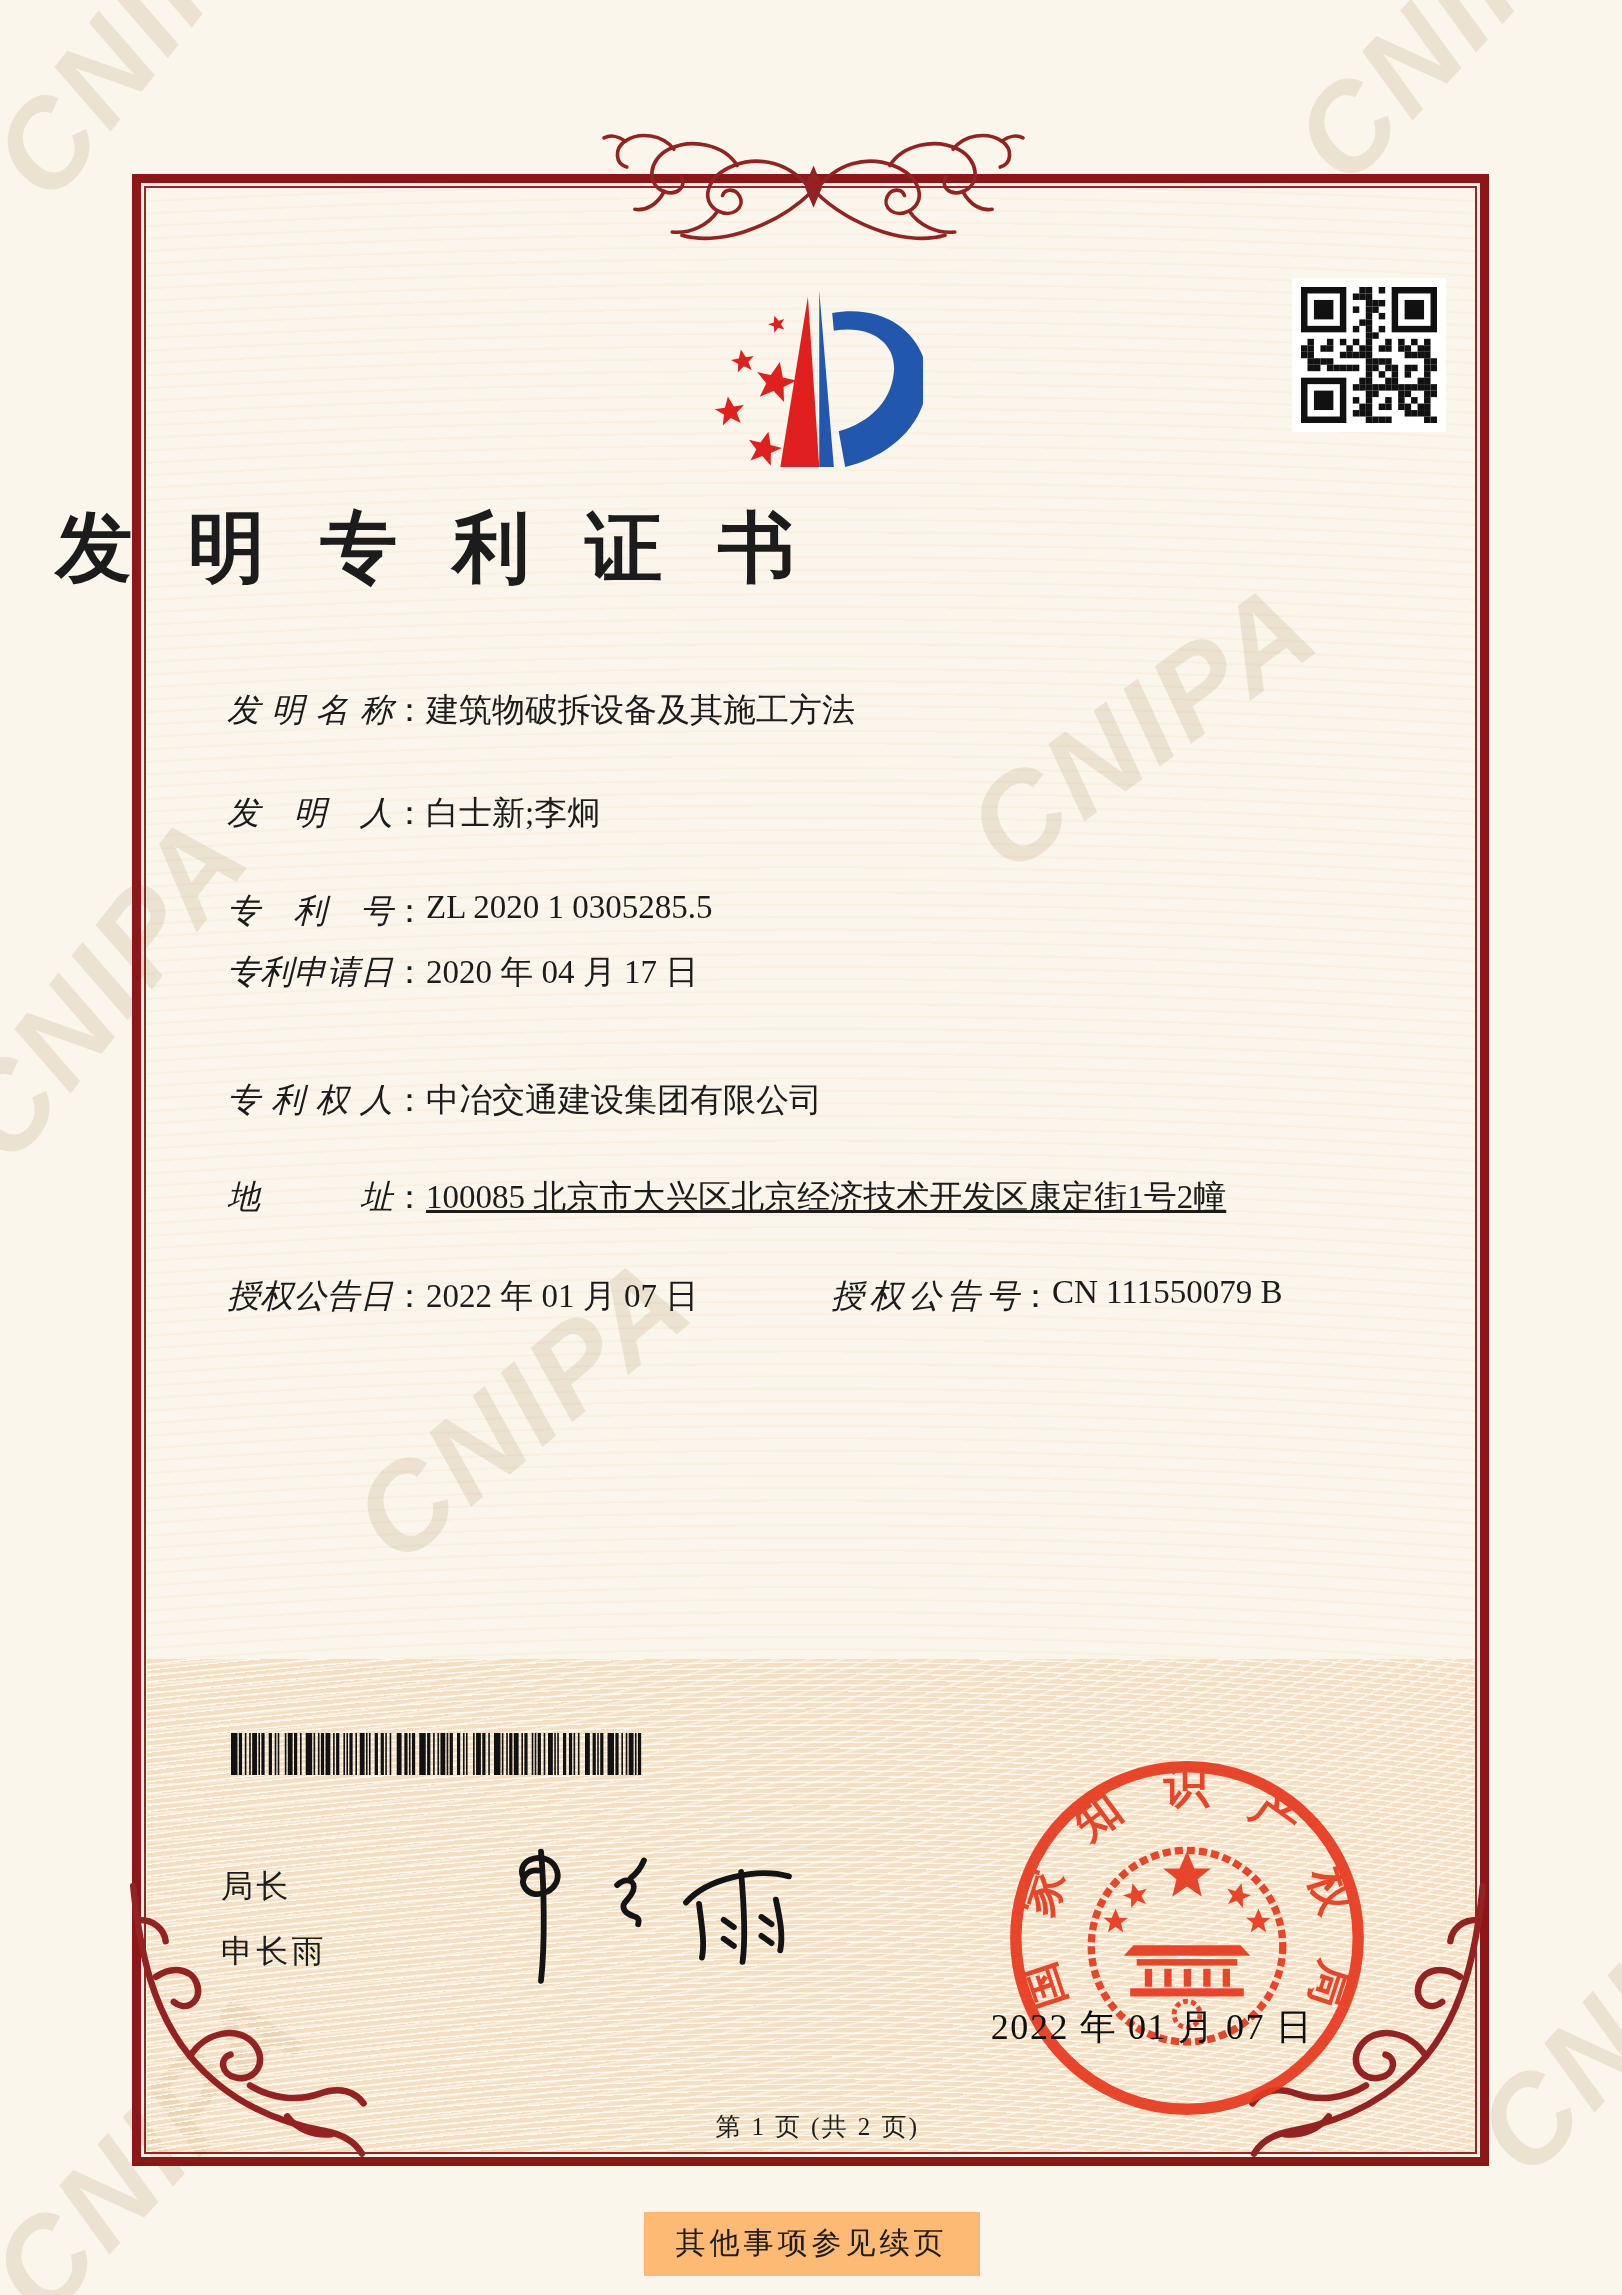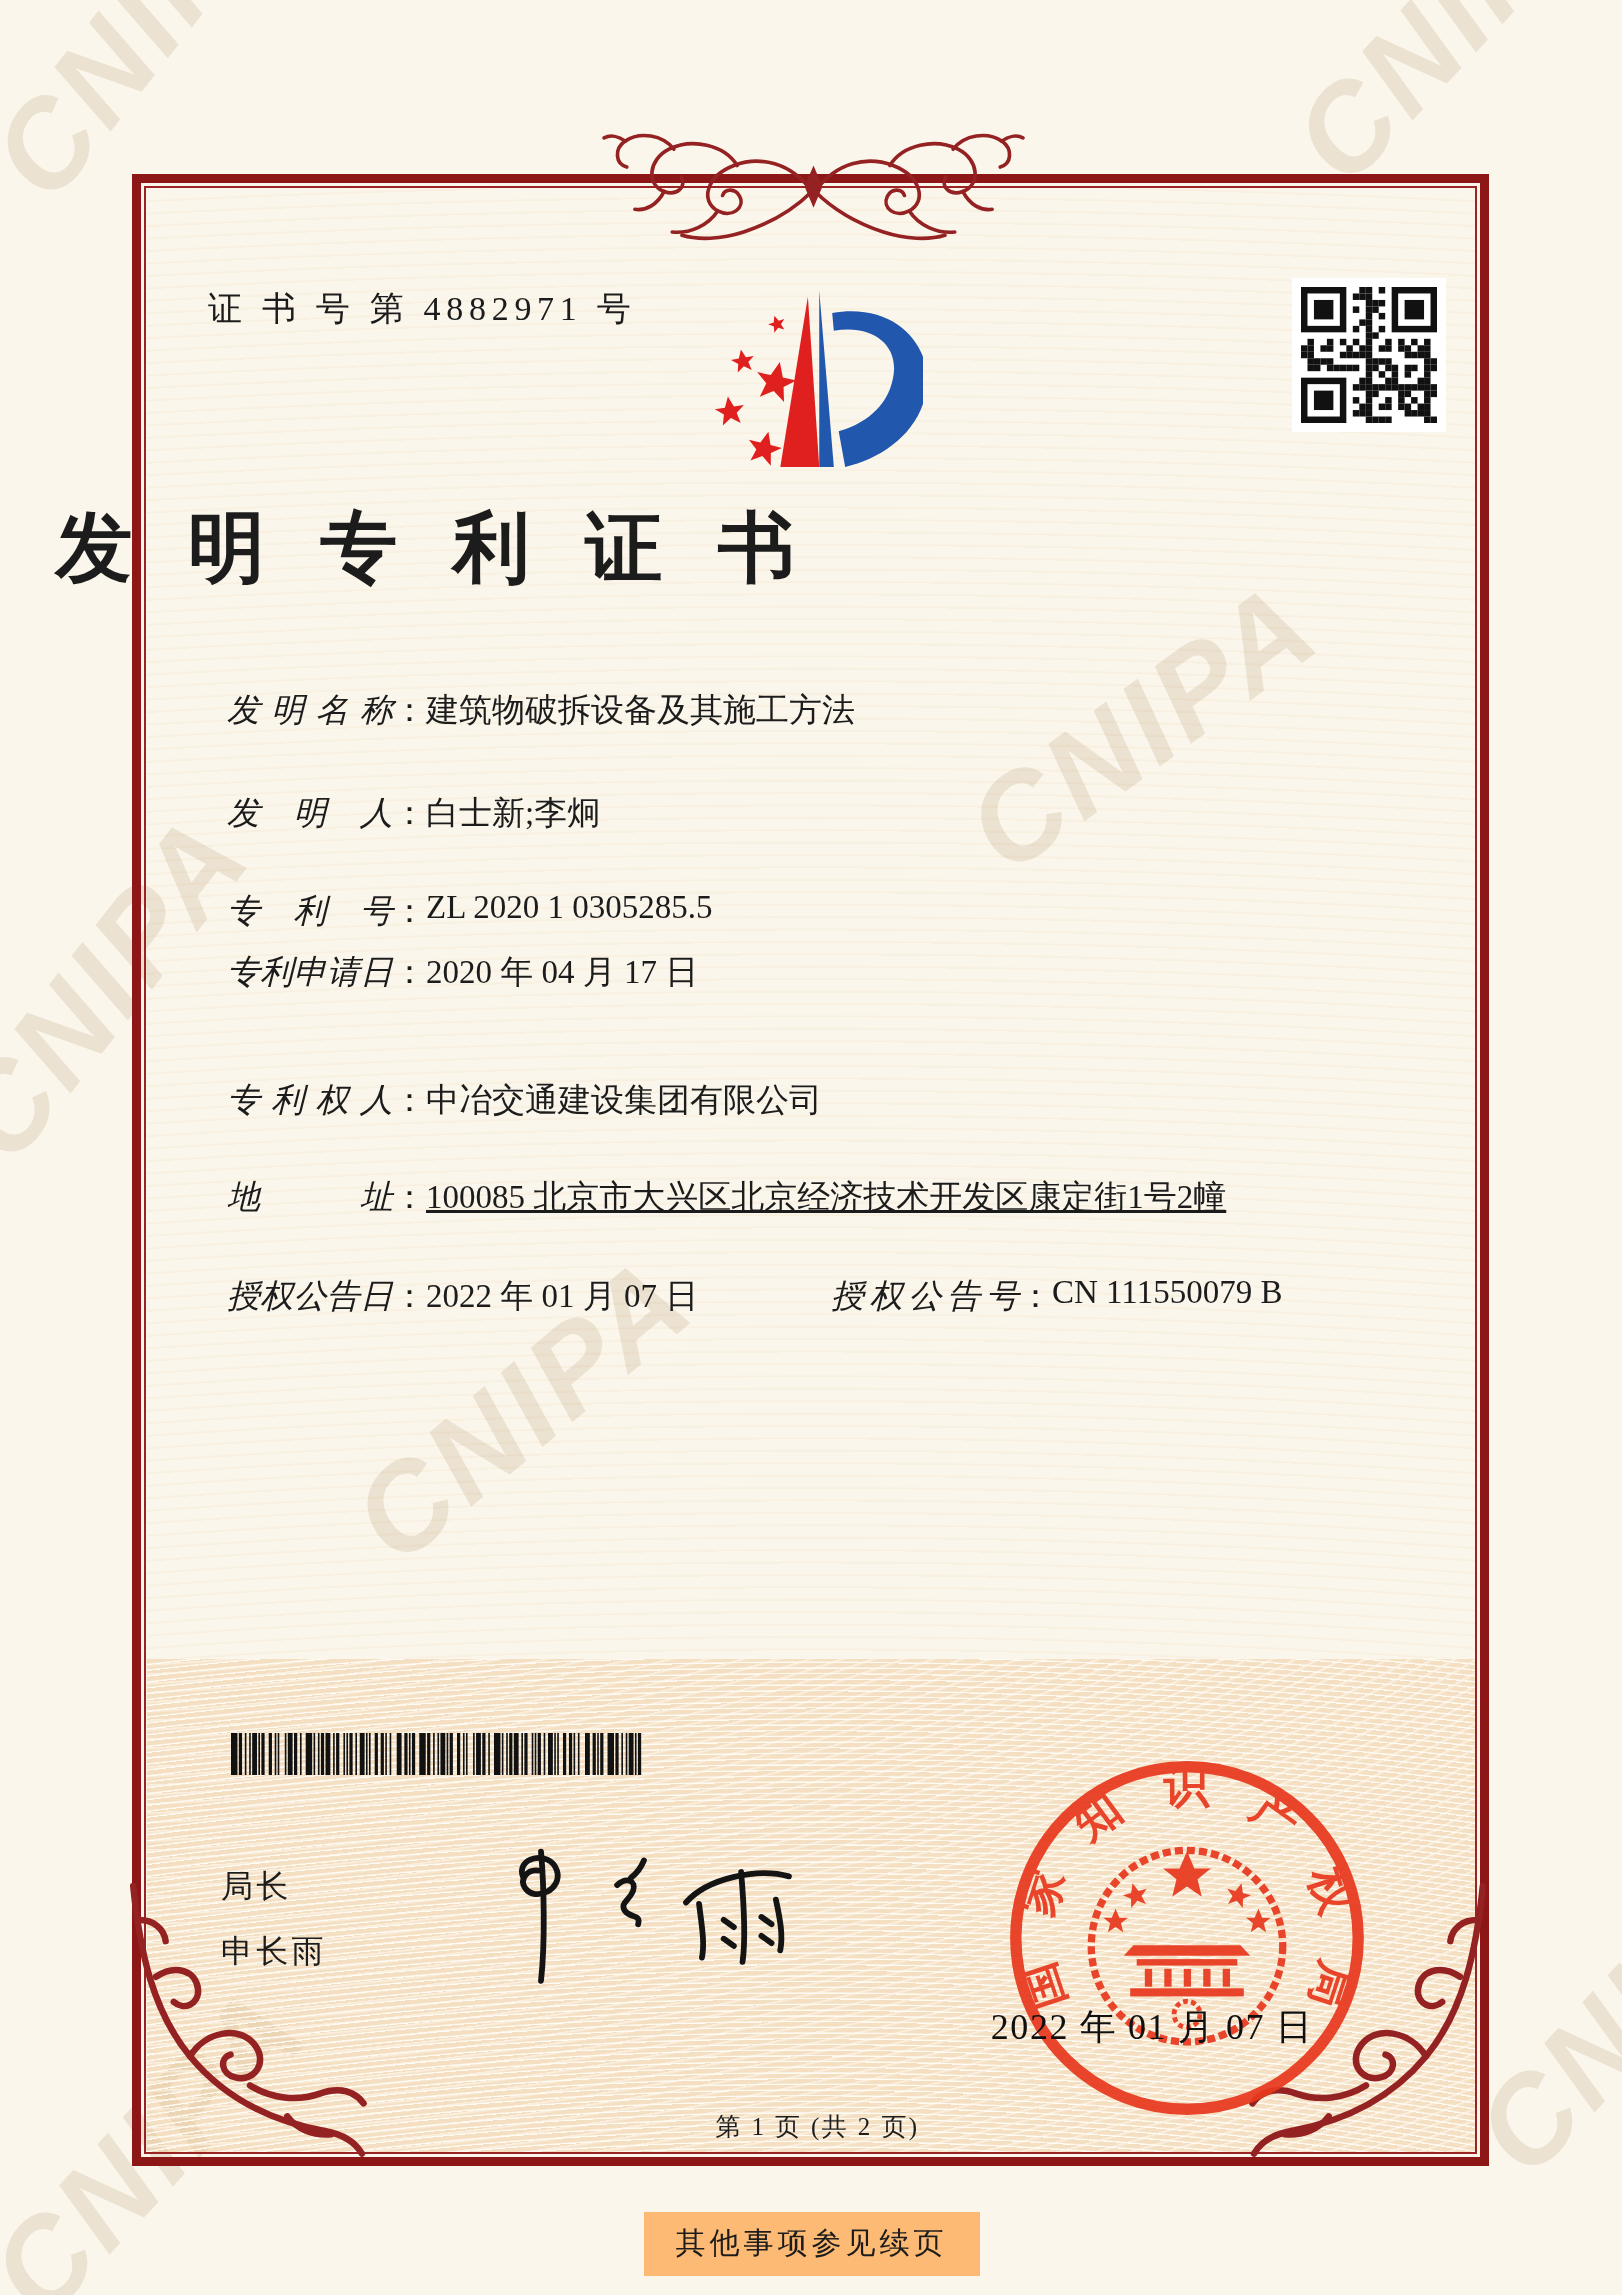--- a/index.html
+++ b/index.html
@@ -130,21 +130,20 @@
       <path d="M26,16 C34,96 50,170 96,226 C138,277 196,306 262,318"></path>
       <path d="M96,226 C116,194 158,188 176,212 C192,233 176,258 152,252 C134,248 132,228 146,224"></path>
       <path d="M54,128 C78,112 104,120 106,144 C107,162 88,170 76,159"></path>
       <path d="M170,262 C196,278 228,282 256,272 C282,263 300,270 310,284"></path>
       <path d="M216,300 C228,316 248,324 270,322"></path>
       <path d="M34,58 C50,58 64,68 66,84"></path>
       <path d="M262,318 C284,322 300,332 308,346"></path>
     </g>
   </svg>
 
-  <div class="cert-no">证 书 号 第 4882971 号</div>
 
   <svg class="logo" width="227" height="207" viewBox="0 0 280 255">
     <defs>
       <path id="star5" d="M0,-10 L2.94,-3.09 L9.51,-3.09 L4.19,1.18 L5.88,8.09 L0,4 L-5.88,8.09 L-4.19,1.18 L-9.51,-3.09 L-2.94,-3.09 Z"></path>
     </defs>
 
     <polygon points="152,10 170,228 152,228" fill="#2157ac"></polygon>
     <path d="M168,38 C252,24 296,86 283,140 C272,188 228,218 184,228 L176,184 C214,173 240,148 244,112 C248,74 214,52 170,60 Z" fill="#2157ac"></path>
 
     <polygon points="138,18 152,228 104,228" fill="#e01f1f"></polygon>

